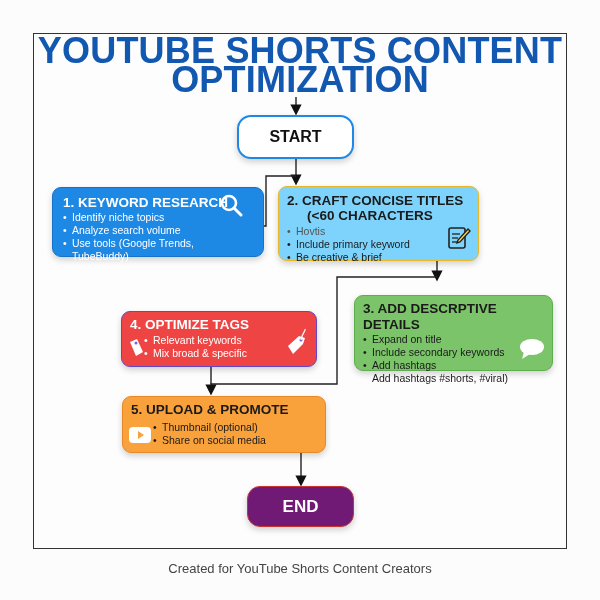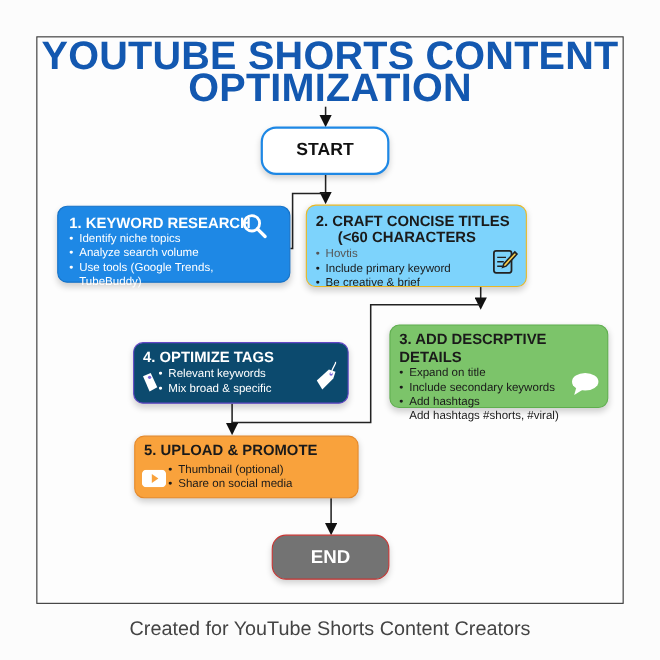--- a/index.html
+++ b/index.html
@@ -13,37 +13,37 @@
 
   .box { position: absolute; border-radius: 9px; box-shadow: 0 3px 6px rgba(0,0,0,0.18); }
   .box .head { font-weight: 700; font-size: 13.5px; line-height: 16px; }
   .box ul { list-style: none; }
   .box li { font-size: 10.5px; line-height: 13px; position: relative; padding-left: 9px; }
   .box li::before { content: "•"; position: absolute; left: 0; }
   .box li.cont::before { content: ""; }
 
   .start { left: 237px; top: 115px; width: 117px; height: 44px; border: 2.5px solid #1e88e5; border-radius: 14px;
            background: #fff; display: flex; align-items: center; justify-content: center; font-weight: 700; font-size: 16px; color: #111; }
-  .end { left: 247px; top: 486px; width: 107px; height: 41px; border-radius: 13px; background: #737373; border: 1.5px solid #c83432;
+  .end { left: 247px; top: 486px; width: 107px; height: 41px; border-radius: 13px; background: #701a75; border: 1.5px solid #c83432;
          display: flex; align-items: center; justify-content: center; font-weight: 700; font-size: 17px; color: #fff; }
 
   .b1 { left: 52px; top: 187px; width: 212px; height: 70px; background: #1e88e5; color: #fff; border: 1.5px solid #1572c8; padding: 7px 10px; }
   .b2 { left: 278px; top: 186px; width: 201px; height: 75px; background: #7dd3fc; color: #1a1a1a; border: 1.5px solid #e9b824; padding: 6px 8px; }
   .b3 { left: 354px; top: 295px; width: 199px; height: 76px; background: #7cc46a; color: #1a1a1a; border: 1.5px solid #5fae4e; padding: 5px 8px; }
-  .b4 { left: 121px; top: 311px; width: 196px; height: 56px; background: #0c4a6e; color: #fff; border: 1.5px solid #6247c6; padding: 5px 8px; }
+  .b4 { left: 121px; top: 311px; width: 196px; height: 56px; background: #ef4444; color: #fff; border: 1.5px solid #6247c6; padding: 5px 8px; }
   .b5 { left: 122px; top: 396px; width: 204px; height: 57px; background: #f9a23c; color: #1a1a1a; border: 1.5px solid #e5892a; padding: 5px 8px; }
 
   .b2 .sub { position: absolute; left: 28px; top: 21px; font-weight: 700; font-size: 13.5px; }
   .b2 ul { margin-top: 16px; }
   .b2 li.overlap { color: #555; }
   .b4 ul { margin-left: 14px; margin-top: 1px; }
   .b5 ul { margin-left: 22px; margin-top: 3px; }
 
   .icon { position: absolute; }
-  .footer { position: absolute; left: 0; top: 561px; width: 600px; text-align: center; font-size: 18px; color: #444; }
+  .footer { position: absolute; left: 0; top: 561px; width: 600px; text-align: center; font-size: 13px; color: #444; }
 
   svg.lines { position: absolute; left: 0; top: 0; width: 600px; height: 600px; pointer-events: none; }
 </style>
 </head>
 <body>
 
 <div class="frame"></div>
 
 <div class="title">
   <div>YOUTUBE SHORTS CONTENT</div>

